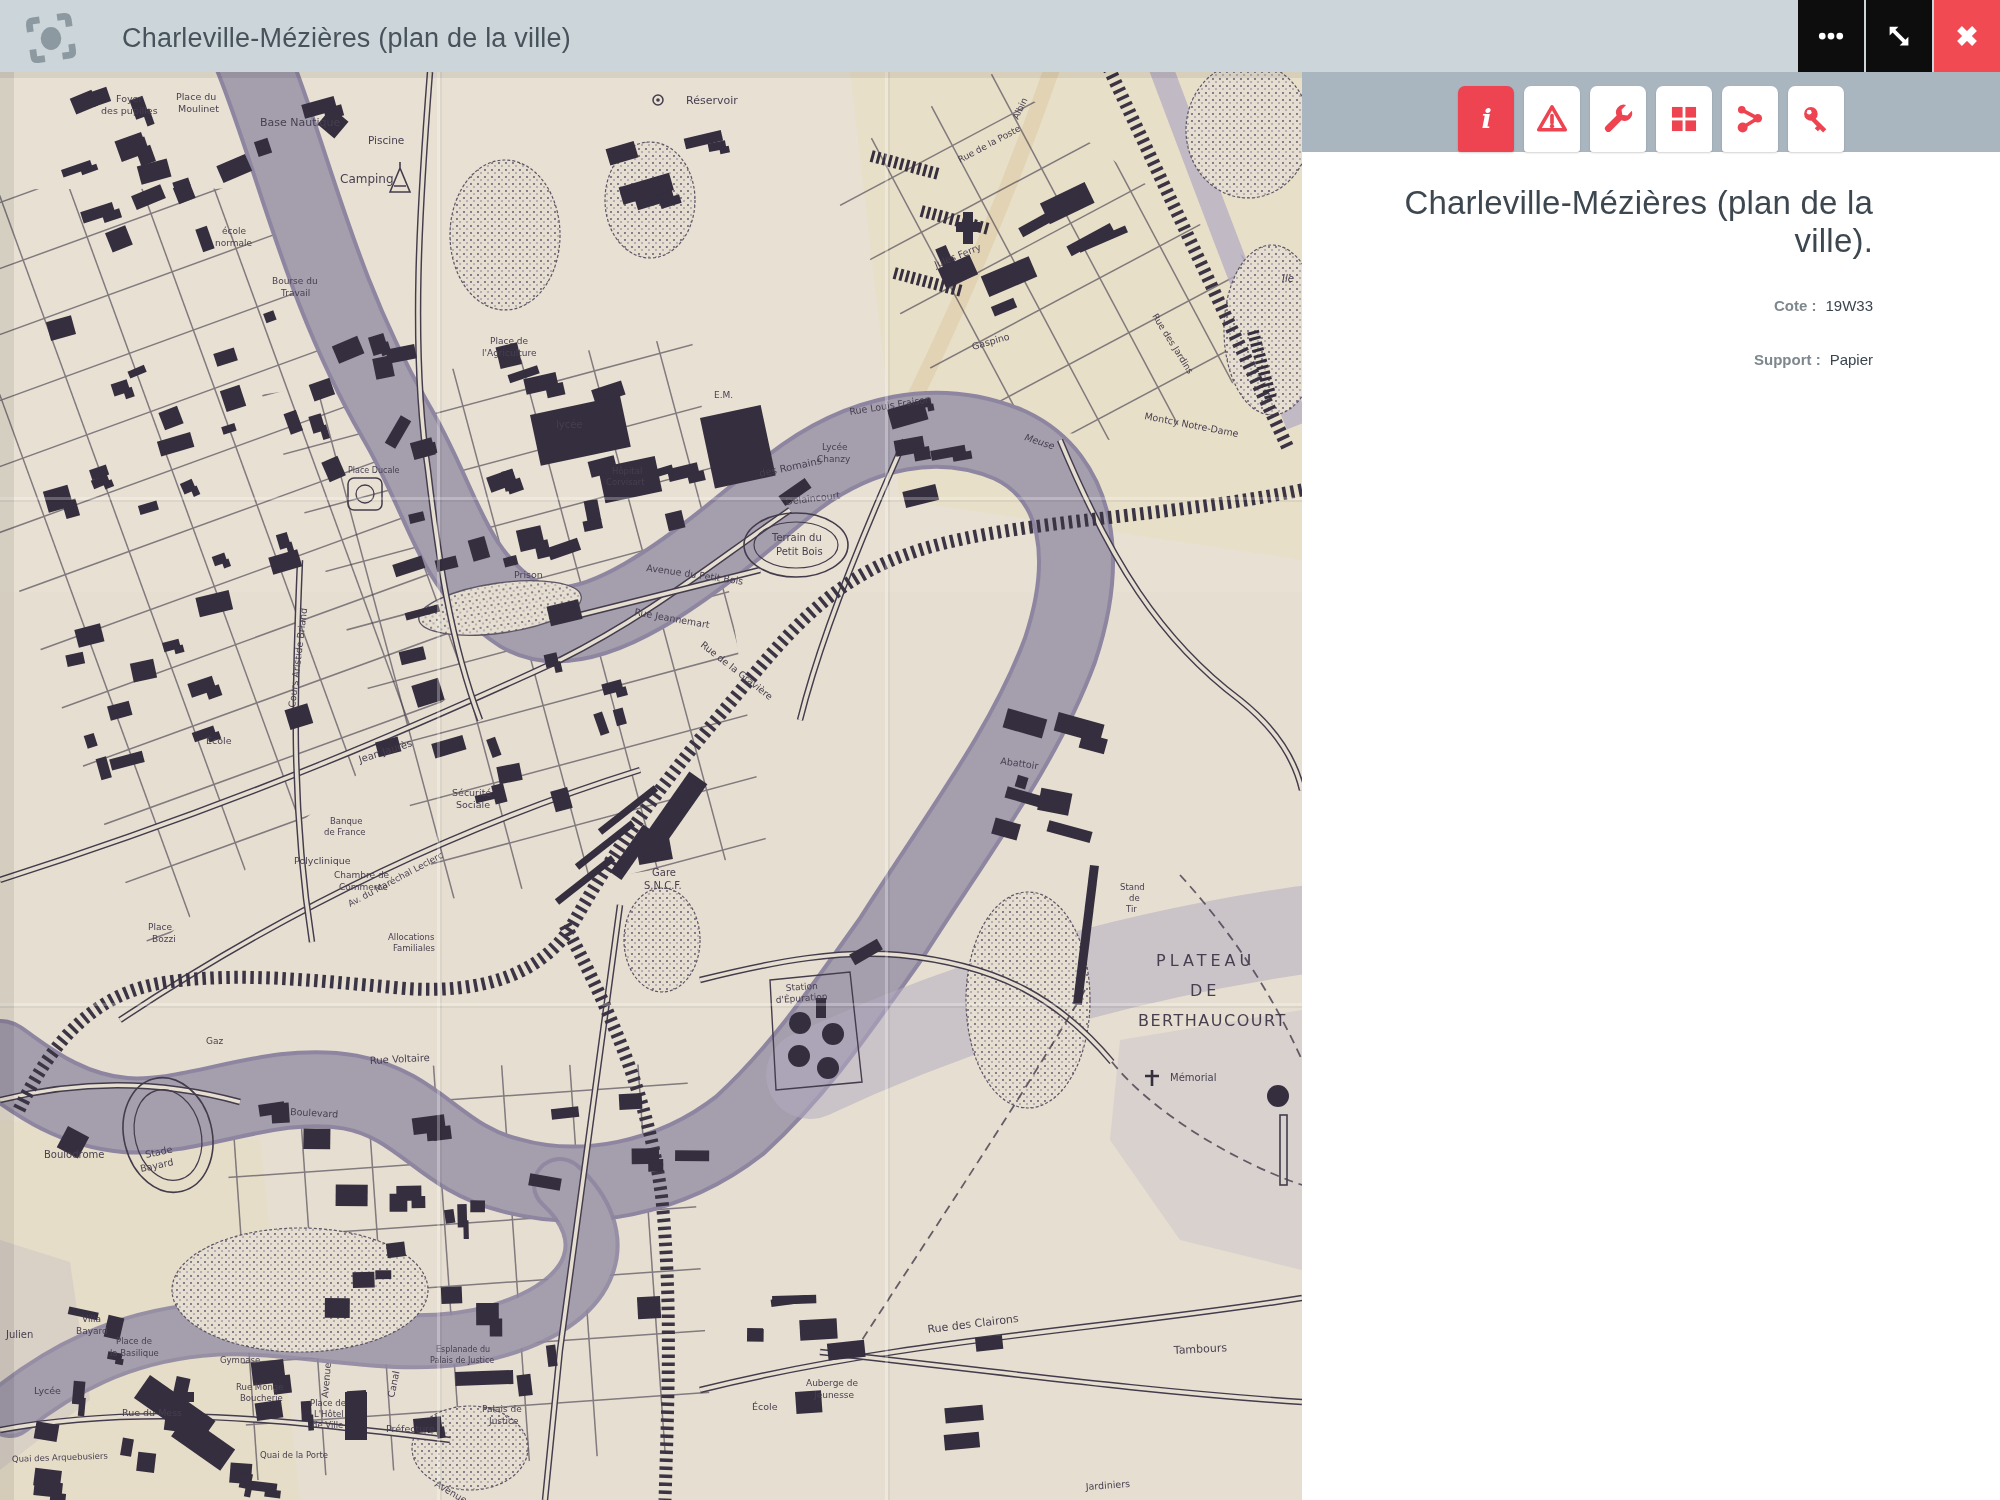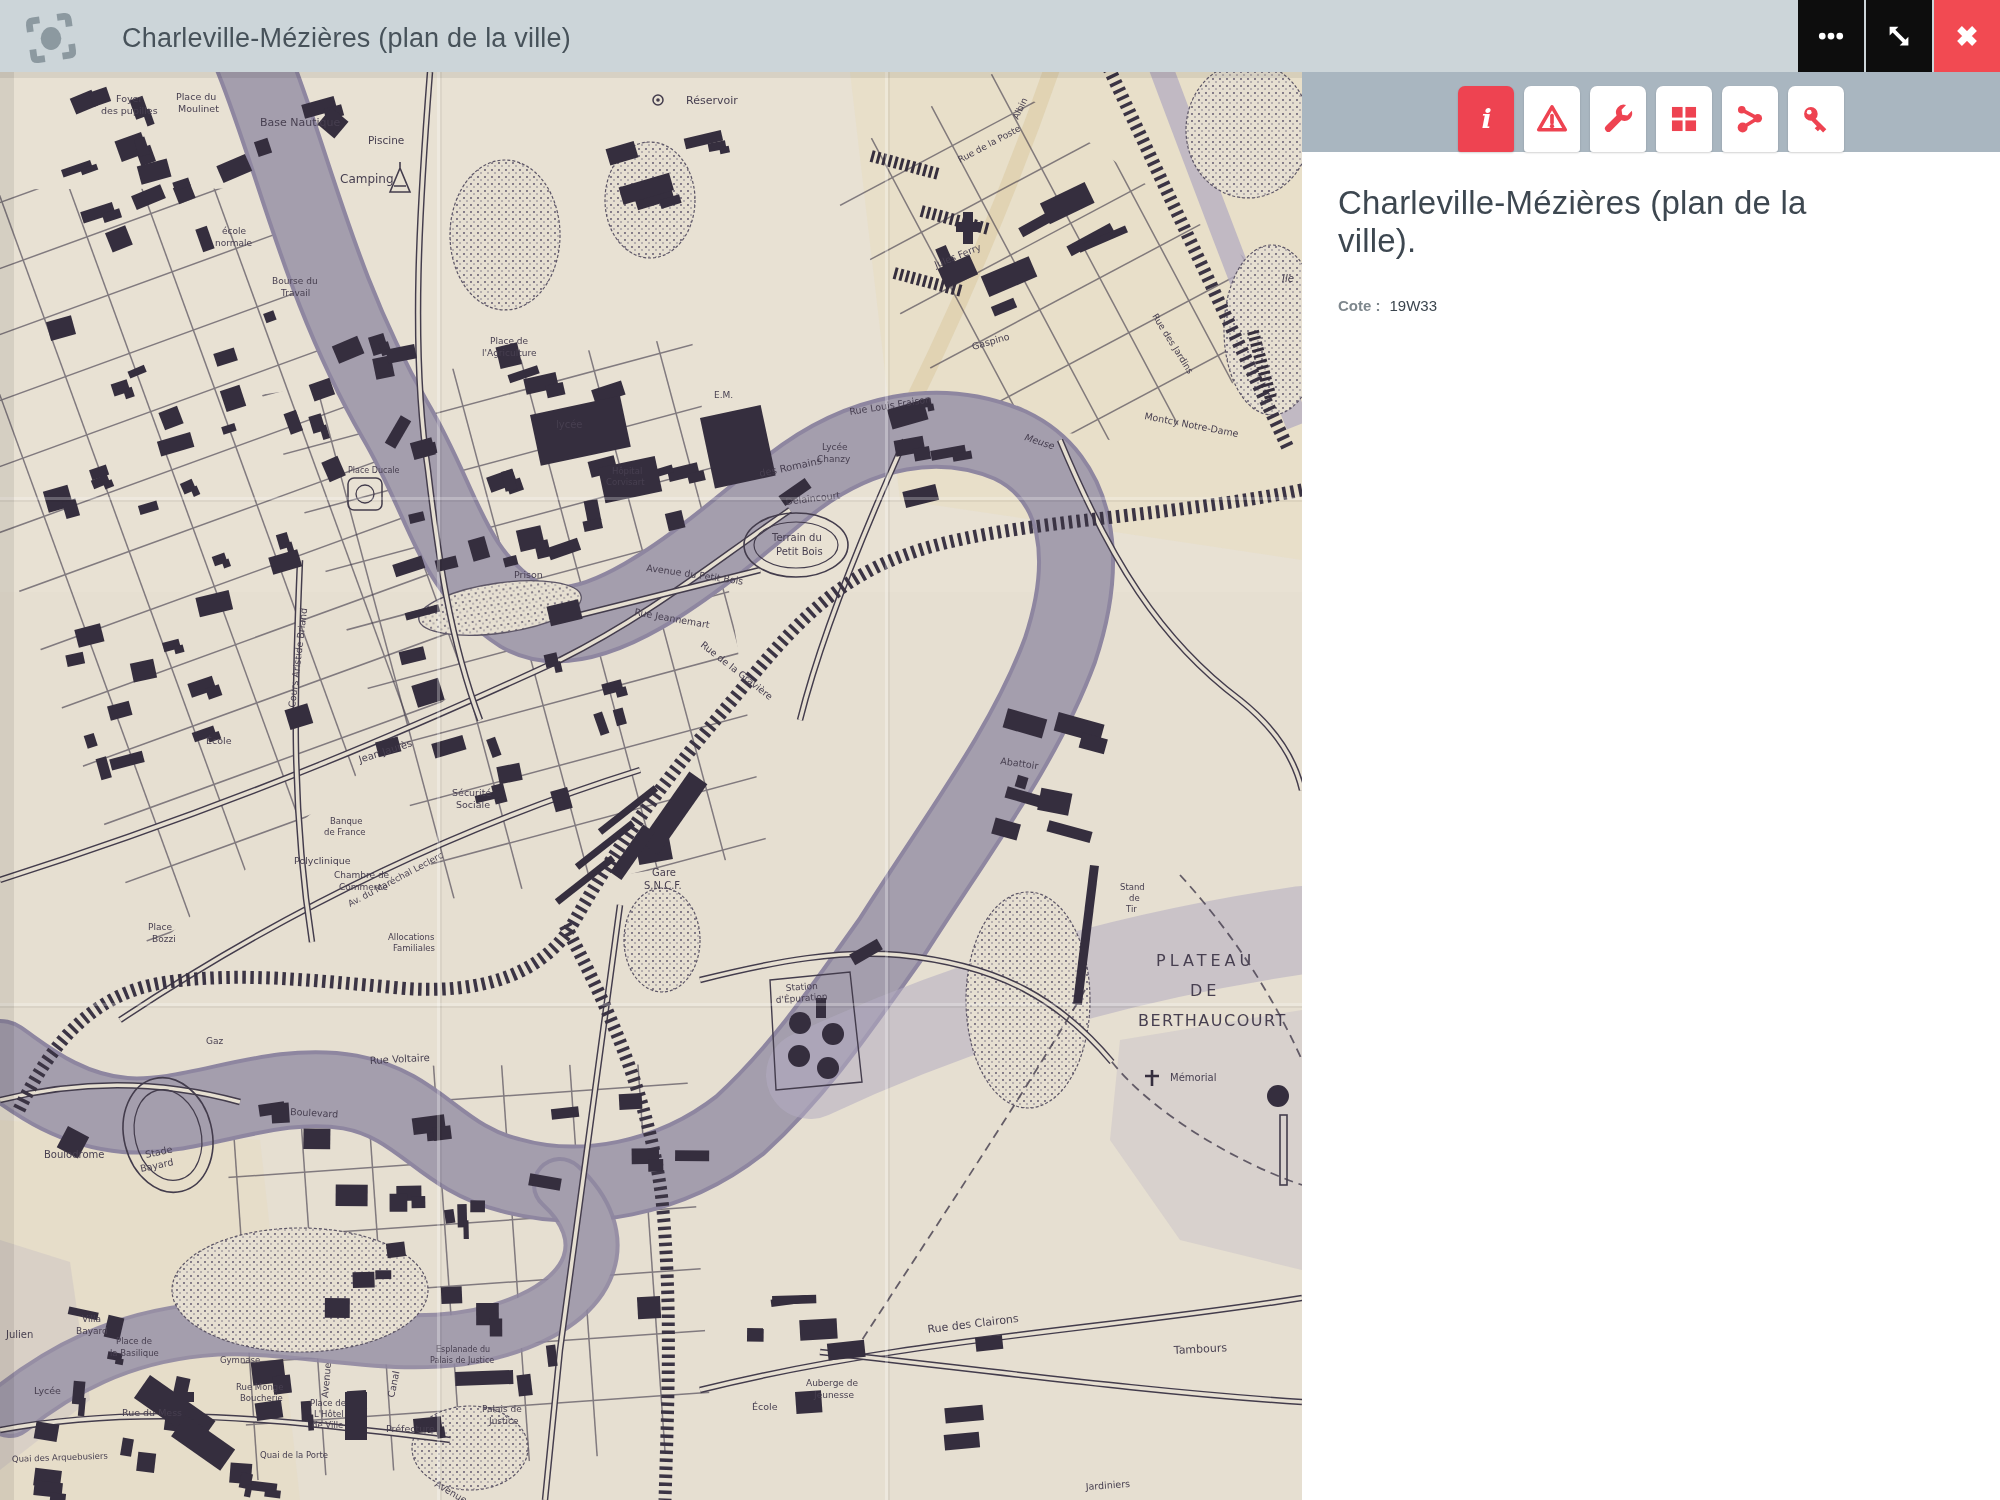--- a/index.html
+++ b/index.html
@@ -18,21 +18,21 @@
   .map-wrap{position:absolute;left:0;top:72px;width:1302px;height:1428px;background:#e6dfd1;}
   .map-wrap svg{display:block;}
   
   .panel{position:absolute;left:1302px;top:72px;width:698px;height:1428px;background:#fff;}
   .tabstrip{position:absolute;left:0;top:0;width:698px;height:80px;background:#a9b6c0;}
   .tabs{position:absolute;left:156px;top:14px;display:flex;gap:10px;}
   .tab{width:56px;height:66px;background:#fff;border-radius:7px 7px 3px 3px;
        display:flex;align-items:center;justify-content:center;cursor:pointer;
        box-shadow:0 1px 2px rgba(0,0,0,.18);}
   .tab.active{background:#ee4351;}
-  .panel-body{position:absolute;left:0;top:80px;width:571px;padding:0 0 0 36px;box-sizing:border-box;}
+  .panel-body{position:absolute;left:0;top:80px;width:571px;padding:0 0 0 36px;box-sizing:border-box;text-align:right;}
   .panel-title{margin-top:32px;font-size:33px;color:#3d4750;letter-spacing:.2px;}
   .meta-row{margin-top:37px;font-size:15px;color:#3b454e;}
   .meta-row .lbl{font-weight:bold;color:#7e878d;margin-right:9px;}
 </style>
 </head>
 <body>
 
 <div class="topbar">
   <div class="logo">
     <svg width="56" height="56" viewBox="0 0 24 24">
@@ -754,14 +754,17 @@
             </g>
           </svg>
         </div>
       </div>
   </div>
   <div class="panel-body">
     <div class="panel-title">Charleville-Mézières (plan de la ville).</div>
     <div class="meta-row">
       <span class="lbl">Cote :</span><span>19W33</span>
     </div>
+    <div class="meta-row">
+      <span class="lbl">Support :</span><span>Papier</span>
+    </div>
   </div>
 </div>
 
 </body></html>

